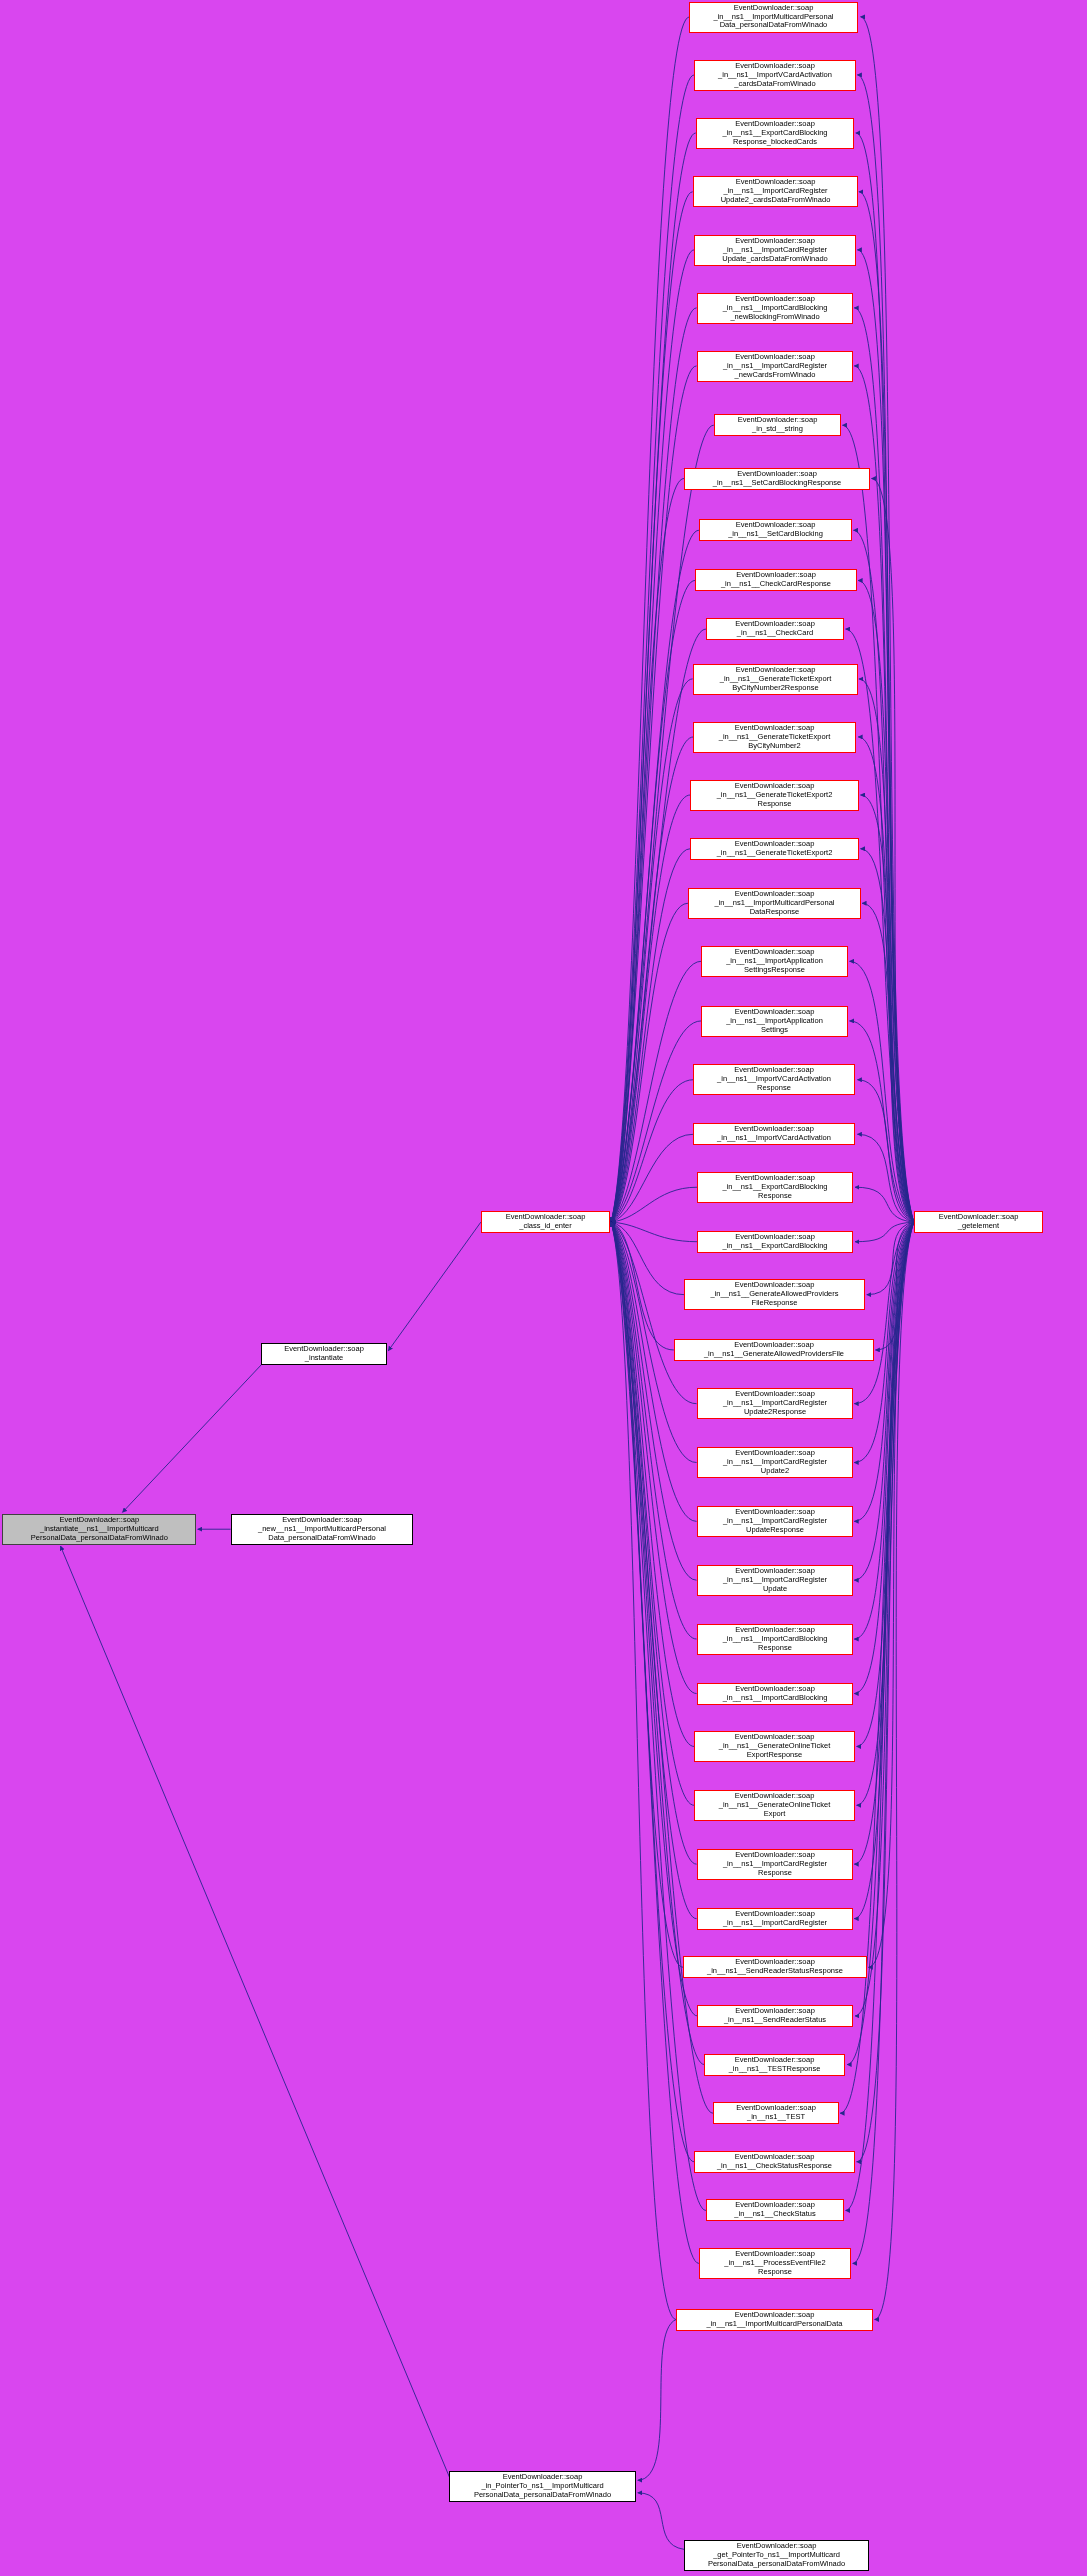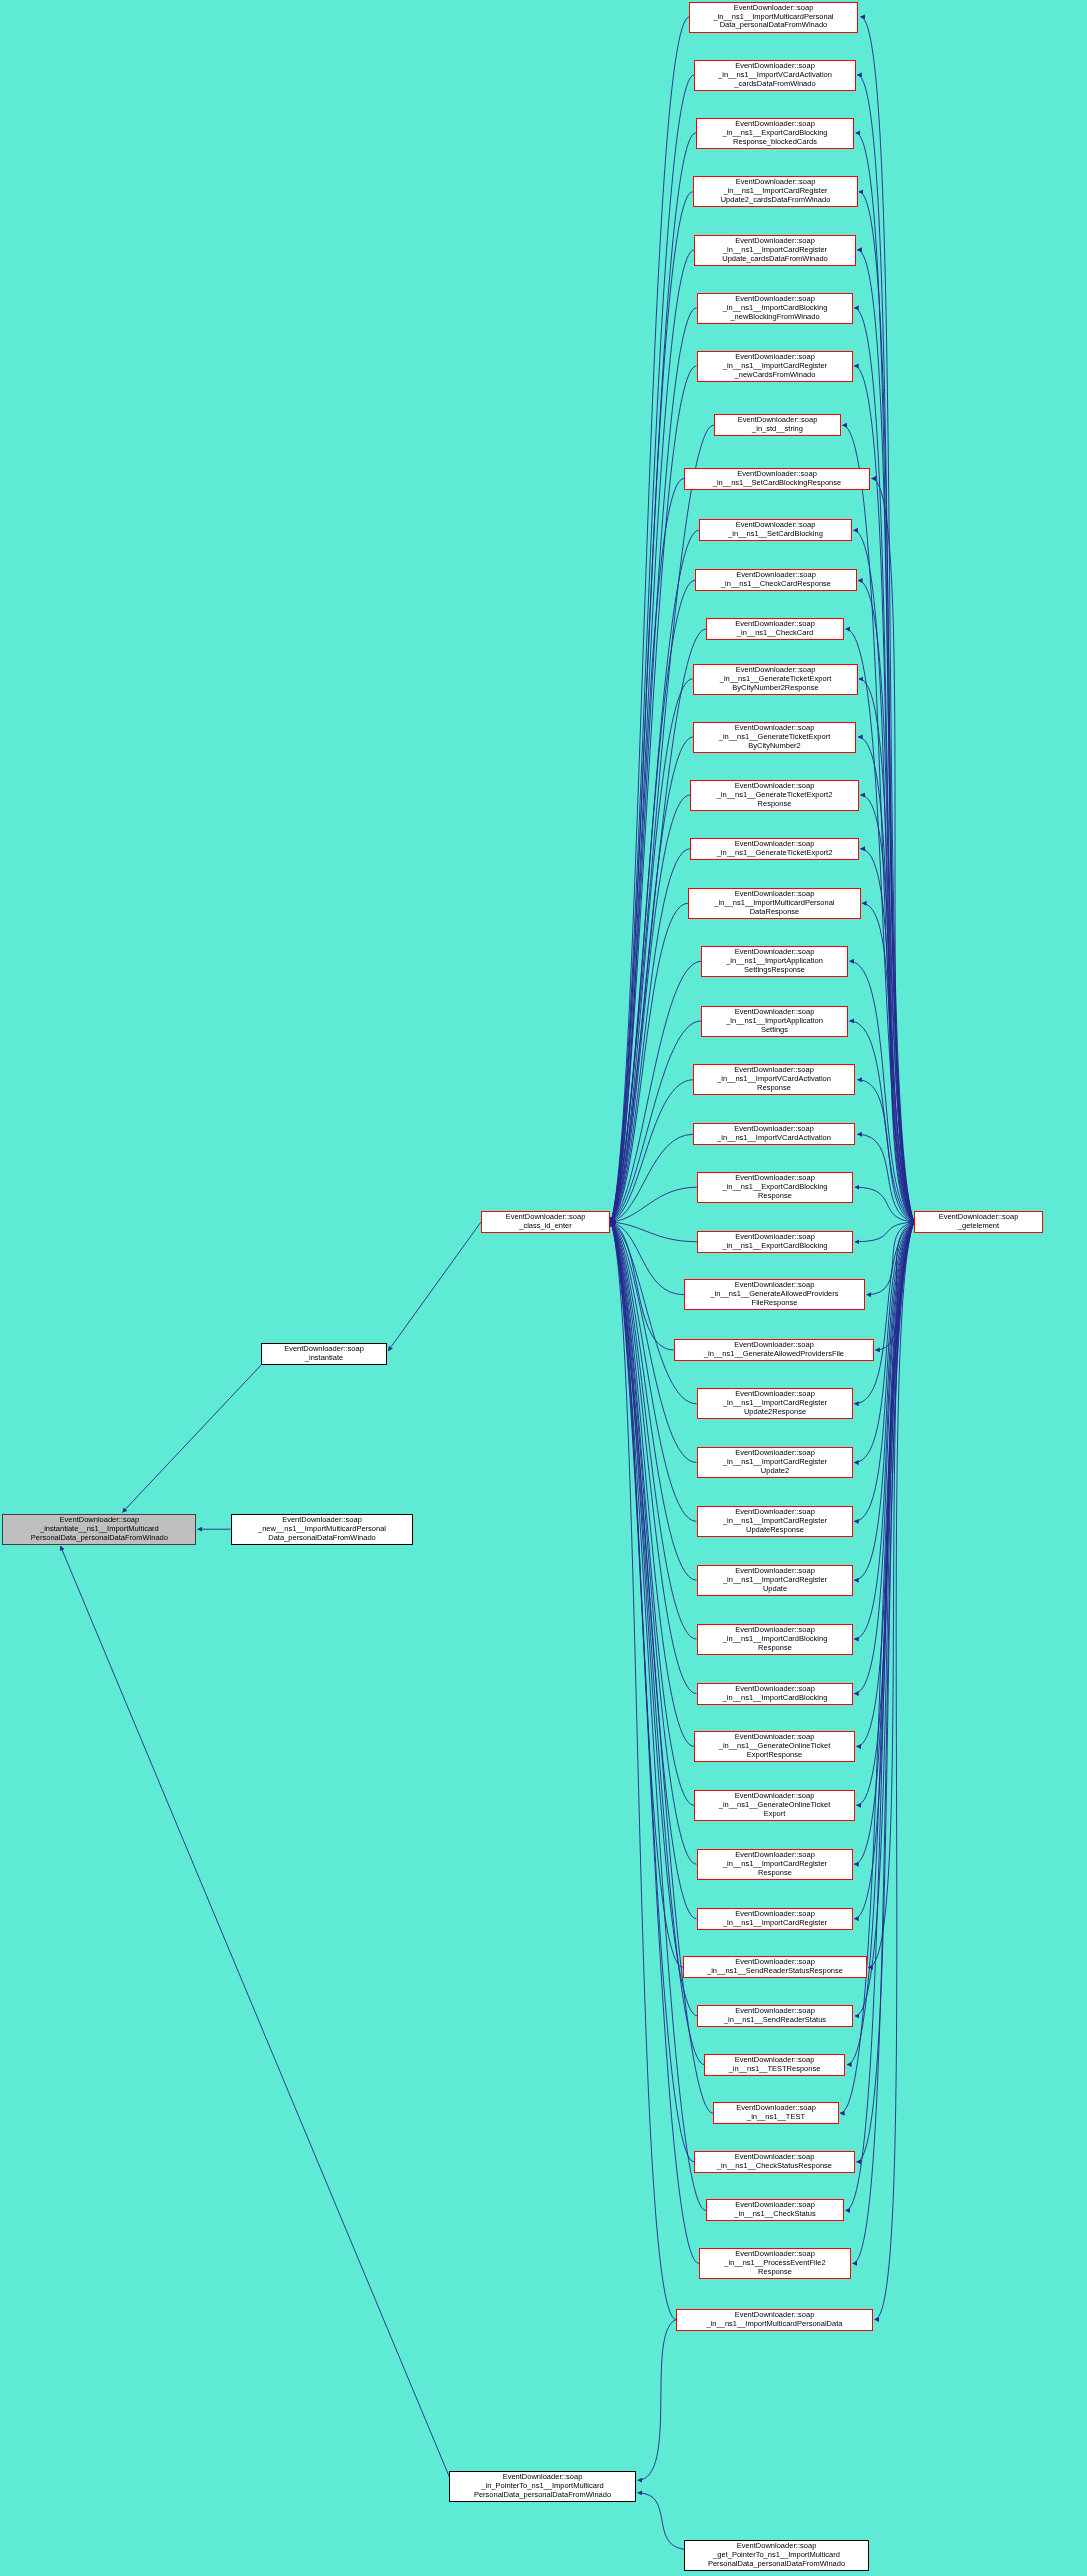--- a/index.html
+++ b/index.html
@@ -1,16 +1,16 @@
 <!DOCTYPE html>
 <html style="font-size:12.6px"><head>
 <meta charset="utf-8">
 <style>
   html,body{margin:0;padding:0;background:#ffffff;}
-  #canvas{position:relative;width:1088px;height:2576px;background:#5eead4;
+  #canvas{position:relative;width:1088px;height:2576px;background:#d946ef;
     font-family:"Liberation Sans", sans-serif; overflow:hidden;}
   svg#edges{position:absolute;left:0;top:0;width:1088px;height:2576px;pointer-events:none;}
   .node{position:absolute;box-sizing:border-box;display:flex;align-items:center;
     justify-content:center;text-align:center;border:0.8px solid #ff0000;background:#ffffff;
     color:#000000;font-size:7.5px;line-height:8.8px;white-space:pre-line;padding:0.8px 1.6px;}
   .node.black{border:0.8px solid #000000;}
   .node.current{border:0.8px solid #404040;background:#bfbfbf;}
 </style>
 </head>
 <body>

